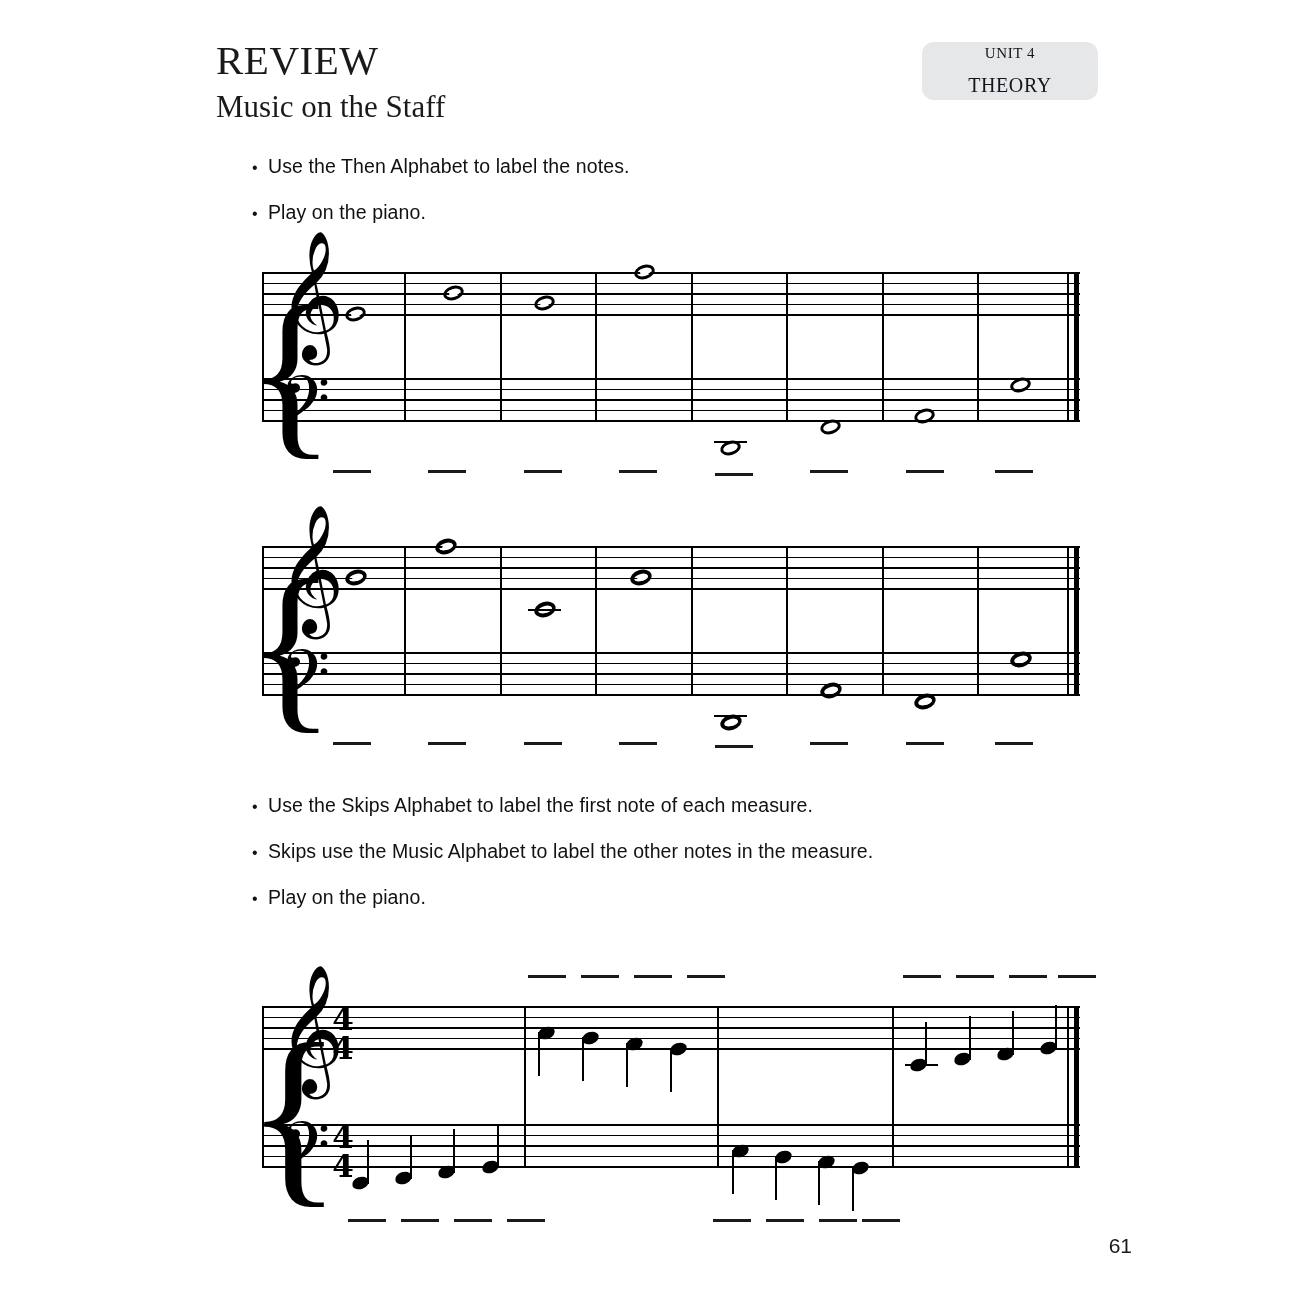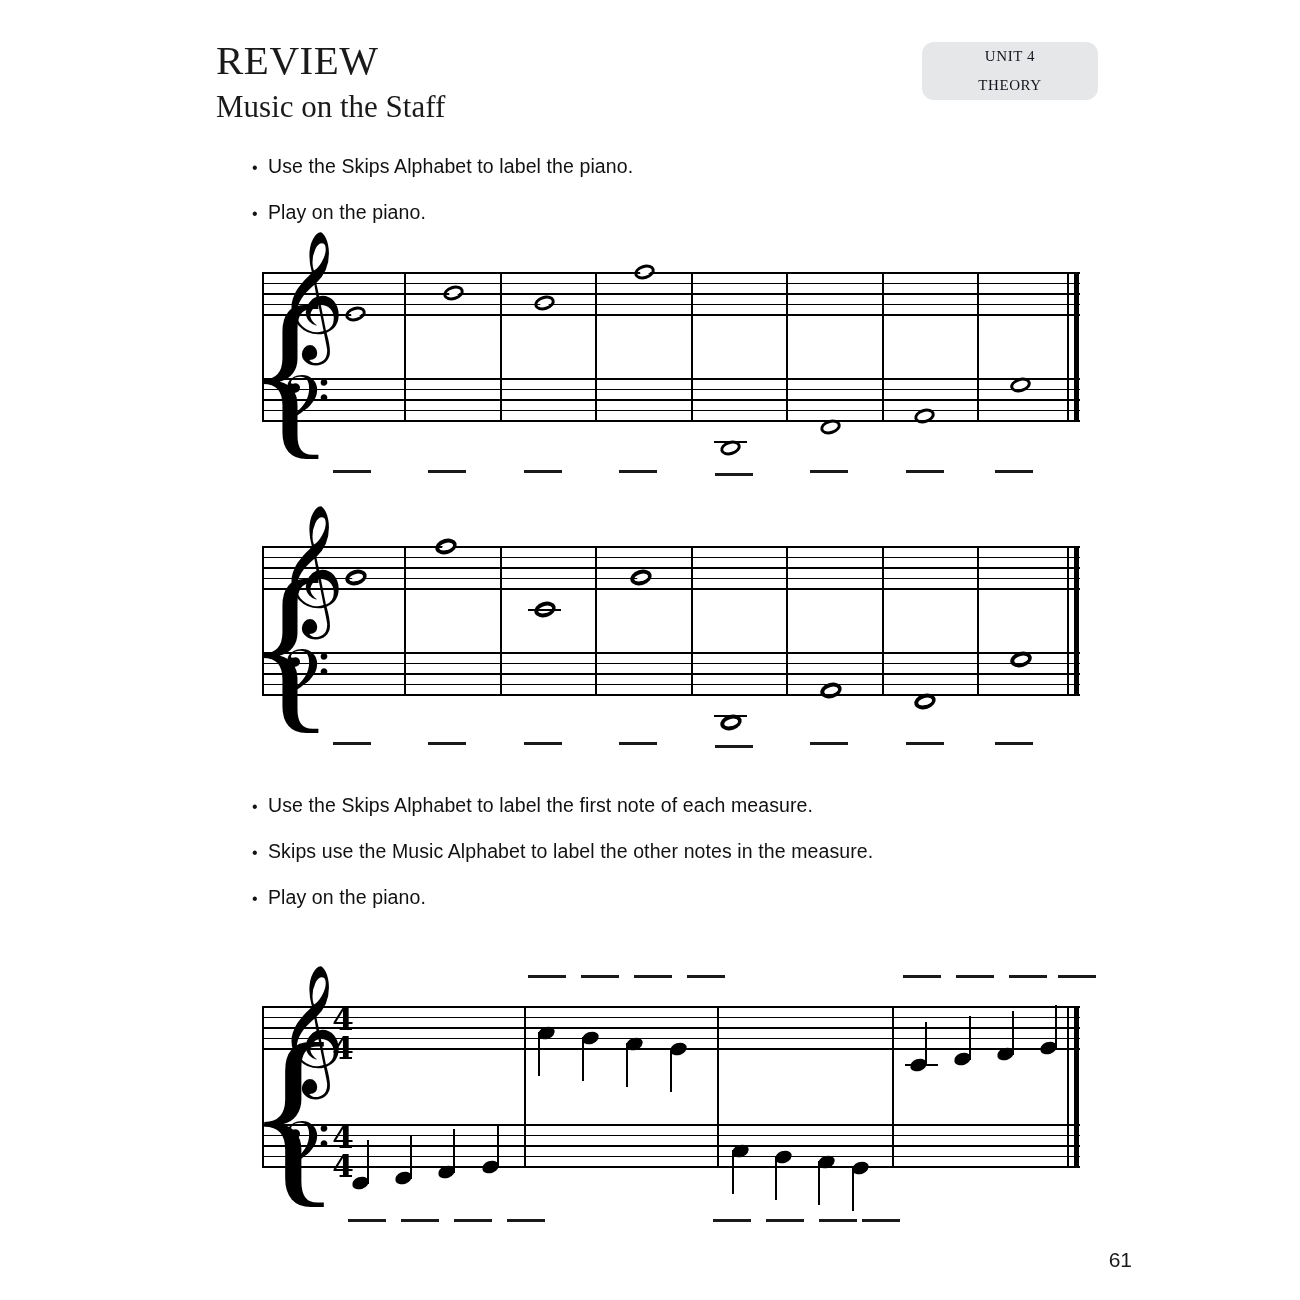--- a/index.html
+++ b/index.html
@@ -47,21 +47,21 @@
     border-radius: 12px;
     display: flex;
     flex-direction: column;
     align-items: center;
     justify-content: center;
     font-family: "Liberation Serif", serif;
     color: #14141e;
     gap: 11px;
   }
   .unit-badge .l1 { font-size: 15px; letter-spacing: 0.6px; line-height: 1.15; }
-  .unit-badge .l2 { font-size: 15px; letter-spacing: 0.6px; line-height: 1.15; }
+  .unit-badge .l2 { font-size: 20px; letter-spacing: 0.6px; line-height: 1.15; }
 
   
   .bullets { position: absolute; left: 252px; }
   .bullet-row { display: flex; align-items: baseline; margin-bottom: 23px; }
   .bullet-dot {
     width: 16px;
     font-size: 16px;
     color: #111;
     line-height: 1;
     flex: none;
@@ -188,21 +188,21 @@
   .blank {
     position: absolute;
     width: 38px;
     height: 3.2px;
     background: #1a1a1a;
   }
 
   .page-number {
     position: absolute;
     right: 168px;
-    bottom: 28px;
+    bottom: 42px;
     font-family: "Liberation Sans", sans-serif;
     font-size: 21px;
     color: #1a1a1a;
   }
 </style>
 </head>
 <body>
 
 <div class="page">
 
@@ -213,21 +213,21 @@
     </div>
     <div class="unit-badge">
       <div class="l1">UNIT 4</div>
       <div class="l2">THEORY</div>
     </div>
   </div>
 
   <div class="bullets" id="bullets-top">
     <div class="bullet-row">
       <span class="bullet-dot">•</span>
-      <span class="bullet-text">Use the Skips Alphabet to label the piano.</span>
+      <span class="bullet-text">Use the Then Alphabet to label the notes.</span>
     </div>
     <div class="bullet-row">
       <span class="bullet-dot">•</span>
       <span class="bullet-text">Play on the piano.</span>
     </div>
   </div>
 
   <div class="system" id="system-1" style="top:272px;">
 
     <div class="brace" style="top:-8px; font-size:186px;">{</div>

